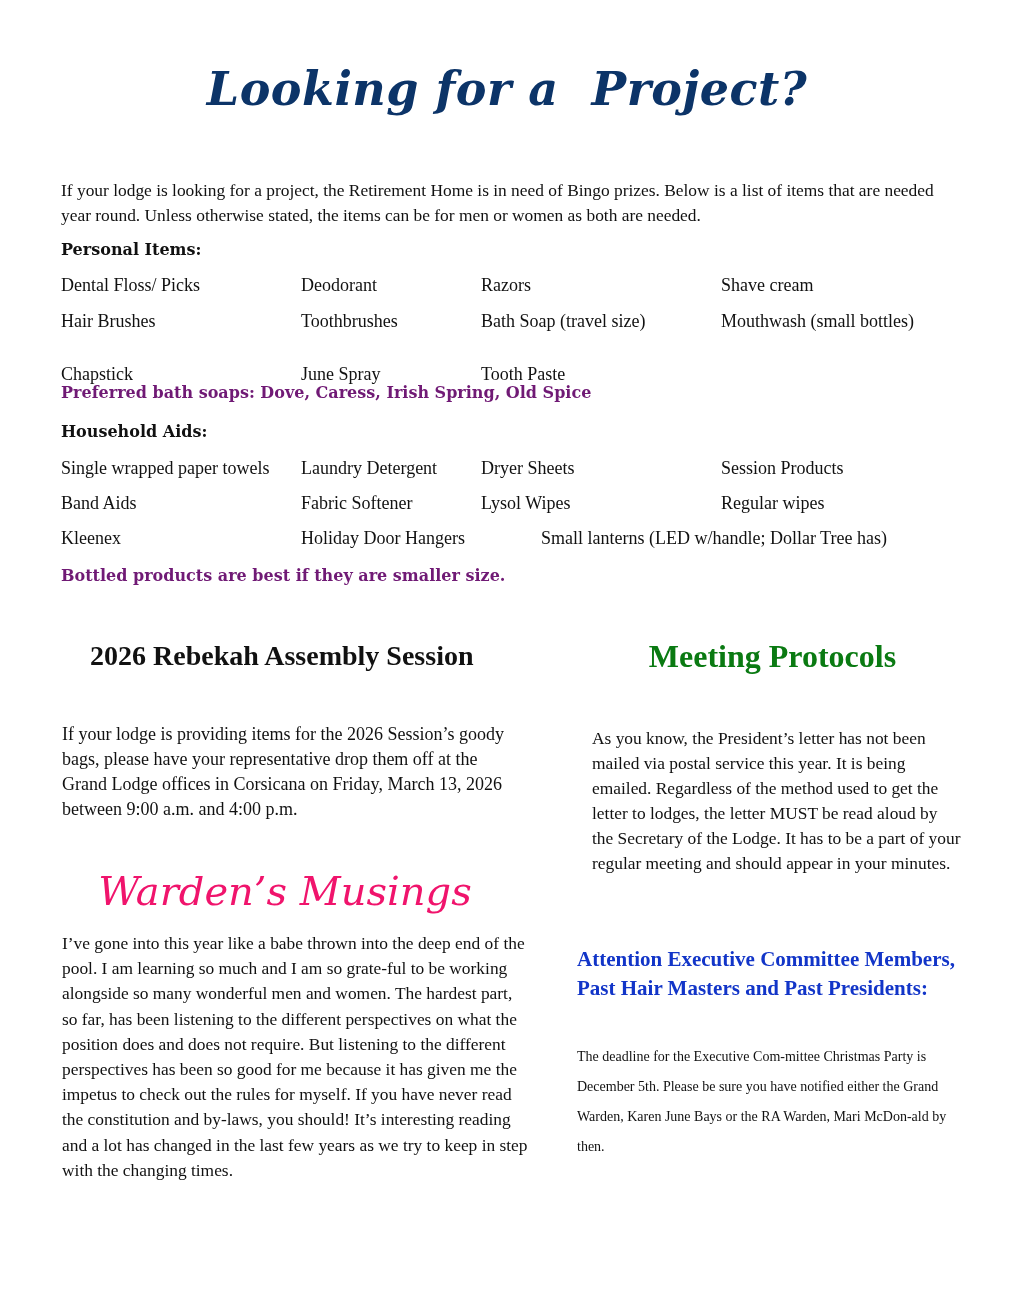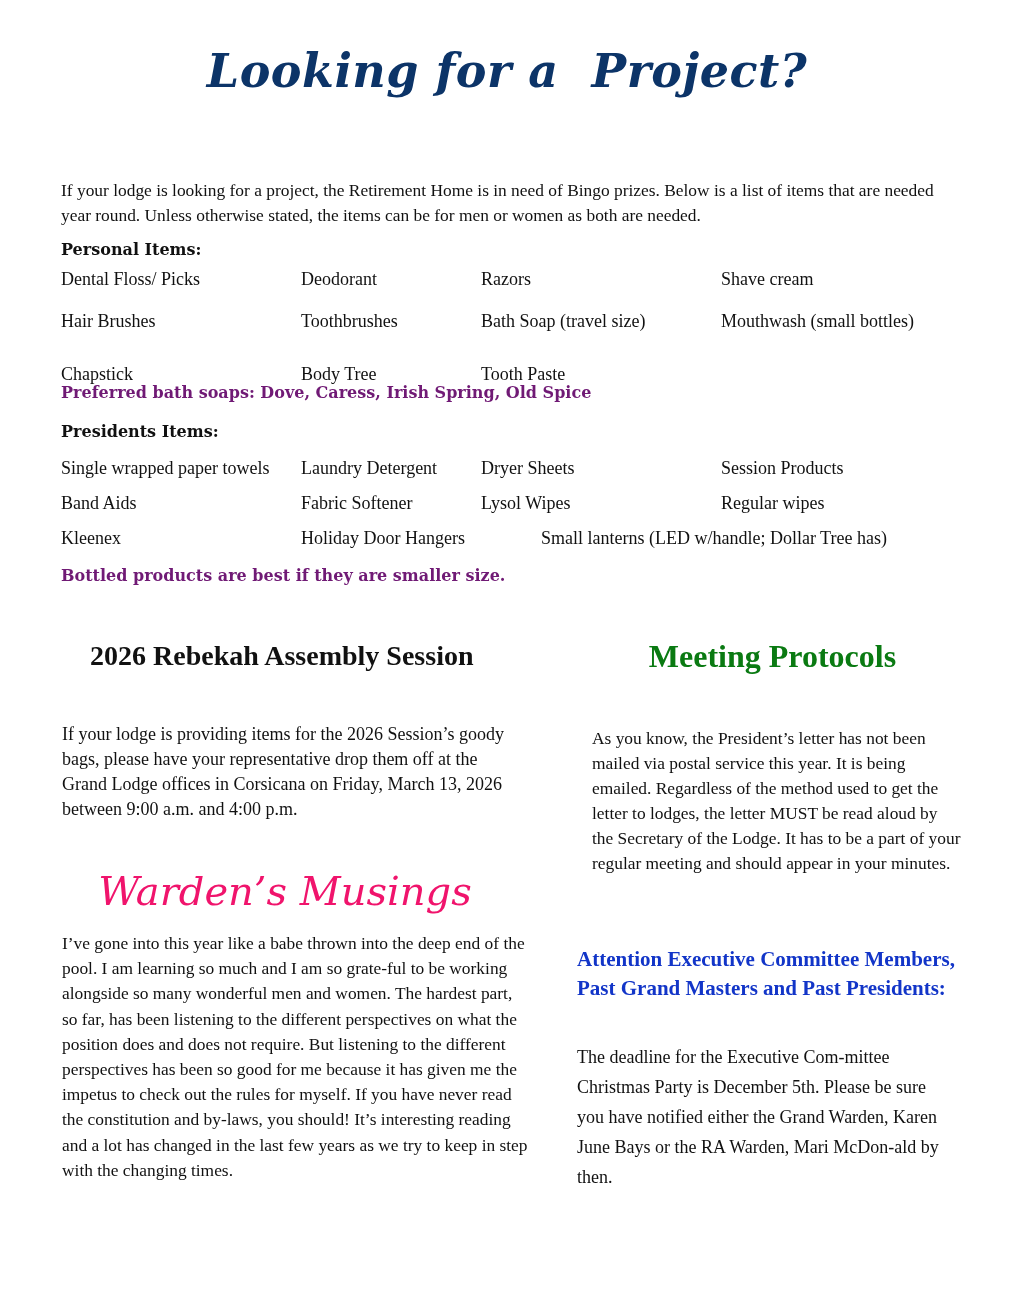--- a/index.html
+++ b/index.html
@@ -1,65 +1,65 @@
 <!DOCTYPE html>
 <html><head>
   <meta charset="utf-8">
   <style>
     html, body { margin: 0; padding: 0; background: #ffffff; }
     body { width: 1014px; height: 1316px; position: relative; overflow: hidden; font-family: "Liberation Serif", serif; color: #111; }
     .abs { position: absolute; }
-    .title { left: 0; width: 1014px; top: 44px; text-align: center; font-family: "DejaVu Serif", serif; font-weight: bold; font-style: italic; font-size: 46px; color: #0c3468; letter-spacing: 0.5px; white-space: pre; }
+    .title { left: 0; width: 1014px; top: 62px; text-align: center; font-family: "DejaVu Serif", serif; font-weight: bold; font-style: italic; font-size: 46px; color: #0c3468; letter-spacing: 0.5px; white-space: pre; }
     .intro { left: 61px; top: 178px; width: 900px; font-size: 17.4px; line-height: 25px; }
     .subhead { left: 61px; font-family: "DejaVu Serif", serif; font-weight: bold; font-size: 16px; color: #111; }
     .red-note { left: 61px; font-family: "DejaVu Serif", serif; font-weight: bold; font-size: 16px; color: #701a75; }
     .grid-row { left: 61px; width: 920px; height: 24px; font-size: 18px; }
     .grid-row span { position: absolute; top: 0; white-space: nowrap; }
     .c1 { left: 0; } .c2 { left: 240px; } .c3 { left: 420px; } .c4 { left: 660px; } .c3w { left: 480px; }
     .h2 { font-family: "Liberation Serif", serif; font-weight: bold; }
     .assembly-title { left: 90px; top: 640px; font-size: 28px; color: #111; }
     .assembly-body { left: 62px; top: 722px; width: 450px; font-size: 18px; line-height: 25px; }
     .meeting-title { left: 580px; width: 385px; top: 638px; text-align: center; font-size: 32px; color: #0a7a12; }
     .meeting-body { left: 592px; top: 726px; width: 370px; font-size: 17.4px; line-height: 25px; }
     .warden-title { left: 60px; width: 450px; top: 868px; text-align: center; font-family: "DejaVu Serif", serif; font-style: italic; font-weight: normal; font-size: 40px; color: #f0146c; }
     .warden-body { left: 62px; top: 931px; width: 470px; font-size: 17.4px; line-height: 25.2px; }
     .attn-title { left: 577px; top: 945px; width: 400px; font-weight: bold; font-size: 21px; line-height: 29px; color: #1235c8; }
-    .attn-body { left: 577px; top: 1042px; width: 380px; font-size: 18px; line-height: 30px; }
+    .attn-body { left: 577px; top: 1042px; width: 380px; font-size: 14px; line-height: 30px; }
     p { margin: 0; }
   </style>
 </head>
 <body>
 
 <h1 class="abs title" style="margin:0;">Looking for a  Project?</h1>
 
 <p class="abs intro">If your lodge is looking for a project, the Retirement Home is in need of Bingo prizes. Below is a list of items that are needed year round.  Unless otherwise stated, the items can be for men or women as both are needed.</p>
 
 <div class="abs subhead" style="top:240px;">Personal Items:</div>
 
-<div class="abs grid-row" style="top:269px;">
+<div class="abs grid-row" style="top:275px;">
   <span class="c1">Dental Floss/ Picks</span>
   <span class="c2">Deodorant</span>
   <span class="c3">Razors</span>
   <span class="c4">Shave cream</span>
 </div>
 <div class="abs grid-row" style="top:311px;">
   <span class="c1">Hair Brushes</span>
   <span class="c2">Toothbrushes</span>
   <span class="c3">Bath Soap (travel size)</span>
   <span class="c4">Mouthwash (small bottles)</span>
 </div>
 <div class="abs grid-row" style="top:364px;">
   <span class="c1">Chapstick</span>
-  <span class="c2">Body Tree</span>
+  <span class="c2">June Spray</span>
   <span class="c3">Tooth Paste</span>
 </div>
 
 <div class="abs red-note" style="top:383px;">Preferred bath soaps: Dove, Caress, Irish Spring, Old Spice</div>
 
-<div class="abs subhead" style="top:422px;">Presidents Items:</div>
+<div class="abs subhead" style="top:422px;">Household Aids:</div>
 
 <div class="abs grid-row" style="top:458px;">
   <span class="c1">Single wrapped paper towels</span>
   <span class="c2">Laundry Detergent</span>
   <span class="c3">Dryer Sheets</span>
   <span class="c4">Session Products</span>
 </div>
 <div class="abs grid-row" style="top:493px;">
   <span class="c1">Band Aids</span>
   <span class="c2">Fabric Softener</span>
@@ -76,14 +76,14 @@
 
 <h2 class="abs h2 assembly-title" style="margin:0;">2026 Rebekah Assembly Session</h2>
 <p class="abs assembly-body">If your lodge is providing items for the 2026 Session’s goody bags, please have your representative drop them off at the Grand Lodge offices in Corsicana on Friday, March 13, 2026 between 9:00 a.m. and 4:00 p.m.</p>
 
 <h2 class="abs h2 meeting-title" style="margin:0;">Meeting Protocols</h2>
 <p class="abs meeting-body">As you know, the President’s letter has not been mailed via postal service this year. It is being emailed. Regardless of the method used to get the letter to lodges, the letter MUST be read aloud by the Secretary of the Lodge.  It has to be a part of your regular meeting and should appear in your minutes.</p>
 
 <h2 class="abs warden-title" style="margin:0;">Warden’s Musings</h2>
 <p class="abs warden-body">I’ve gone into this year like a babe thrown into the deep end of the pool. I am learning so much and I am so grate-ful to be working alongside so many wonderful men and women. The hardest part, so far, has been listening to the different perspectives on what the position does and does not require. But listening to the different perspectives has been so good for me because it has given me the impetus to check out the rules for myself. If you have never read the constitution and by-laws, you should! It’s interesting reading and a lot has changed in the last few years as we try to keep in step with the changing times.</p>
 
-<h3 class="abs attn-title" style="margin:0;">Attention Executive Committee Members, Past Grand Masters and Past Presidents:</h3>
+<h3 class="abs attn-title" style="margin:0;">Attention Executive Committee Members, Past Hair Masters and Past Presidents:</h3>
 <p class="abs attn-body">The deadline for the Executive Com-mittee Christmas Party is December 5th. Please be sure you have notified either the Grand Warden, Karen June Bays or the RA Warden, Mari McDon-ald by then.</p>
 
 </body></html>

